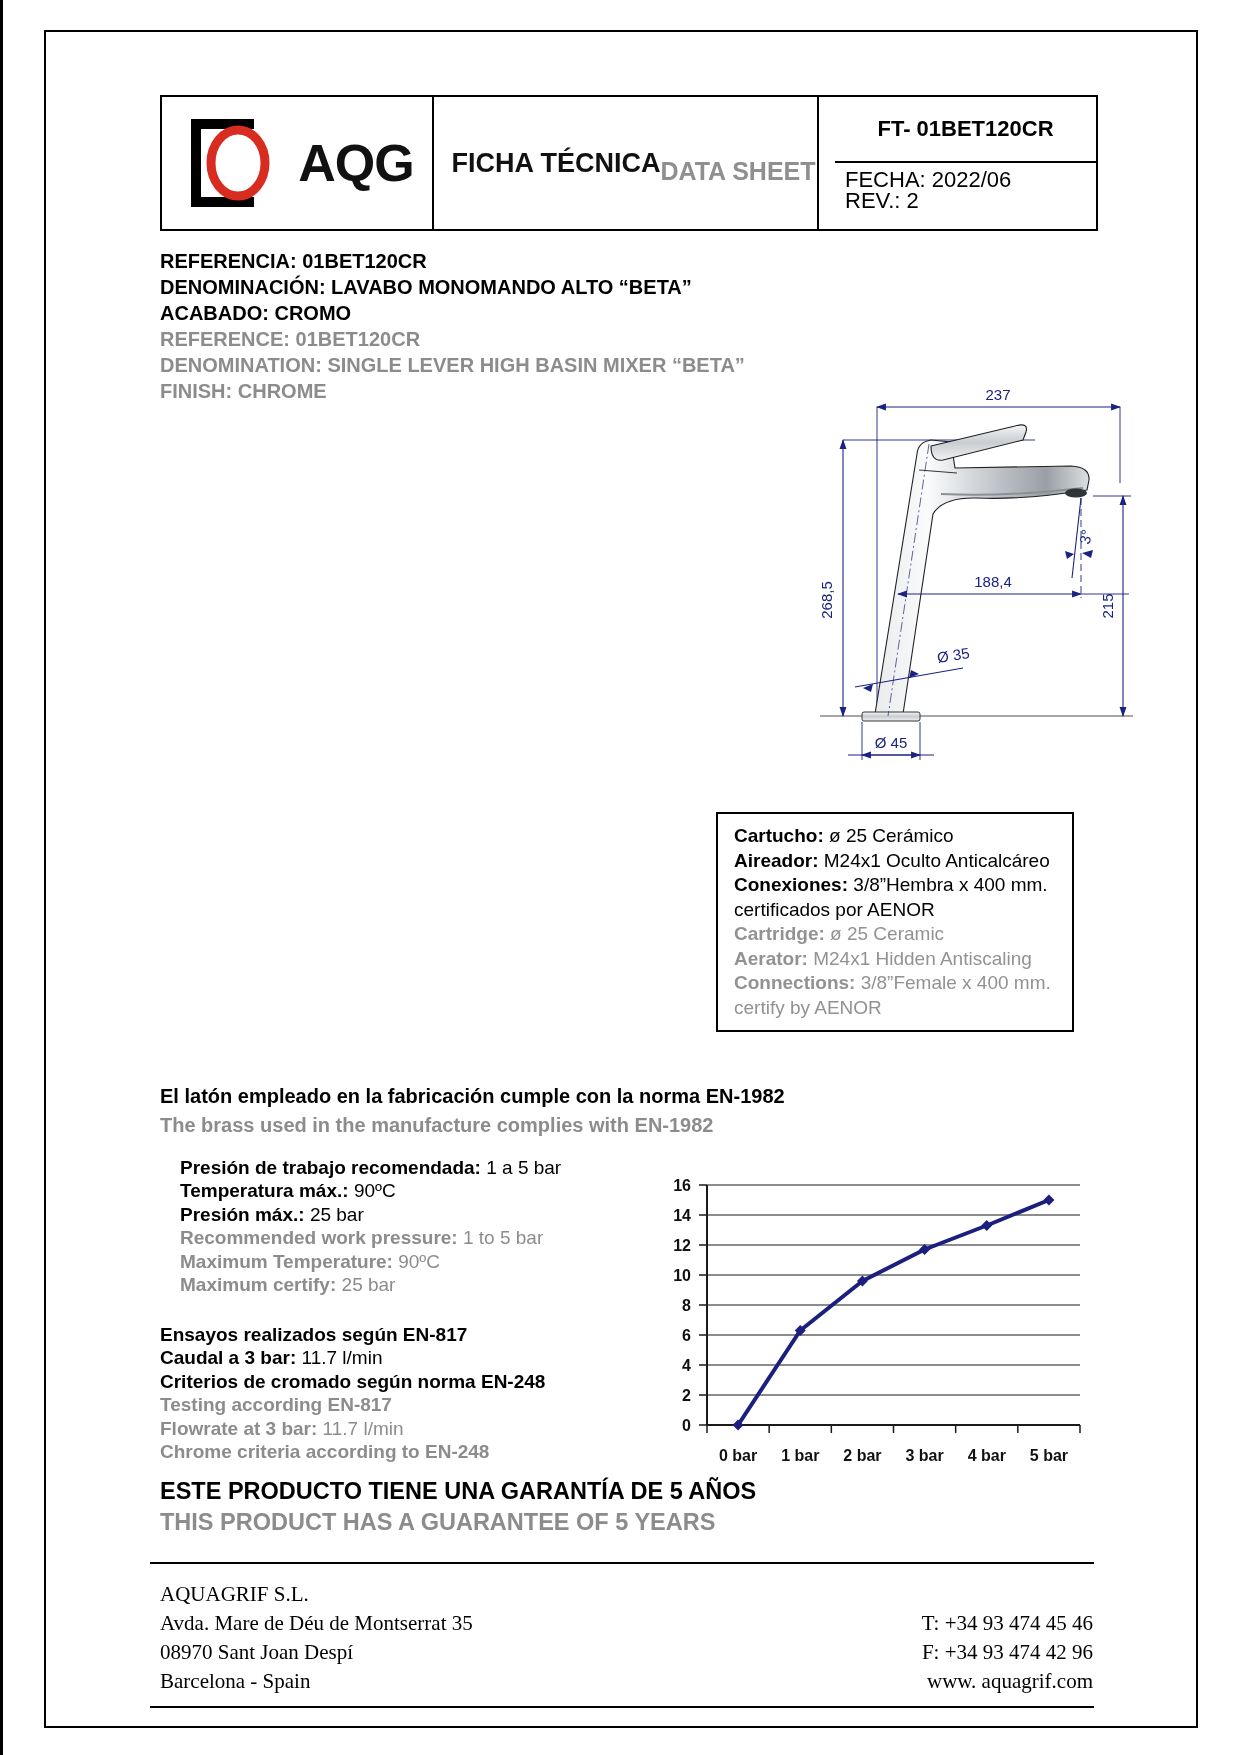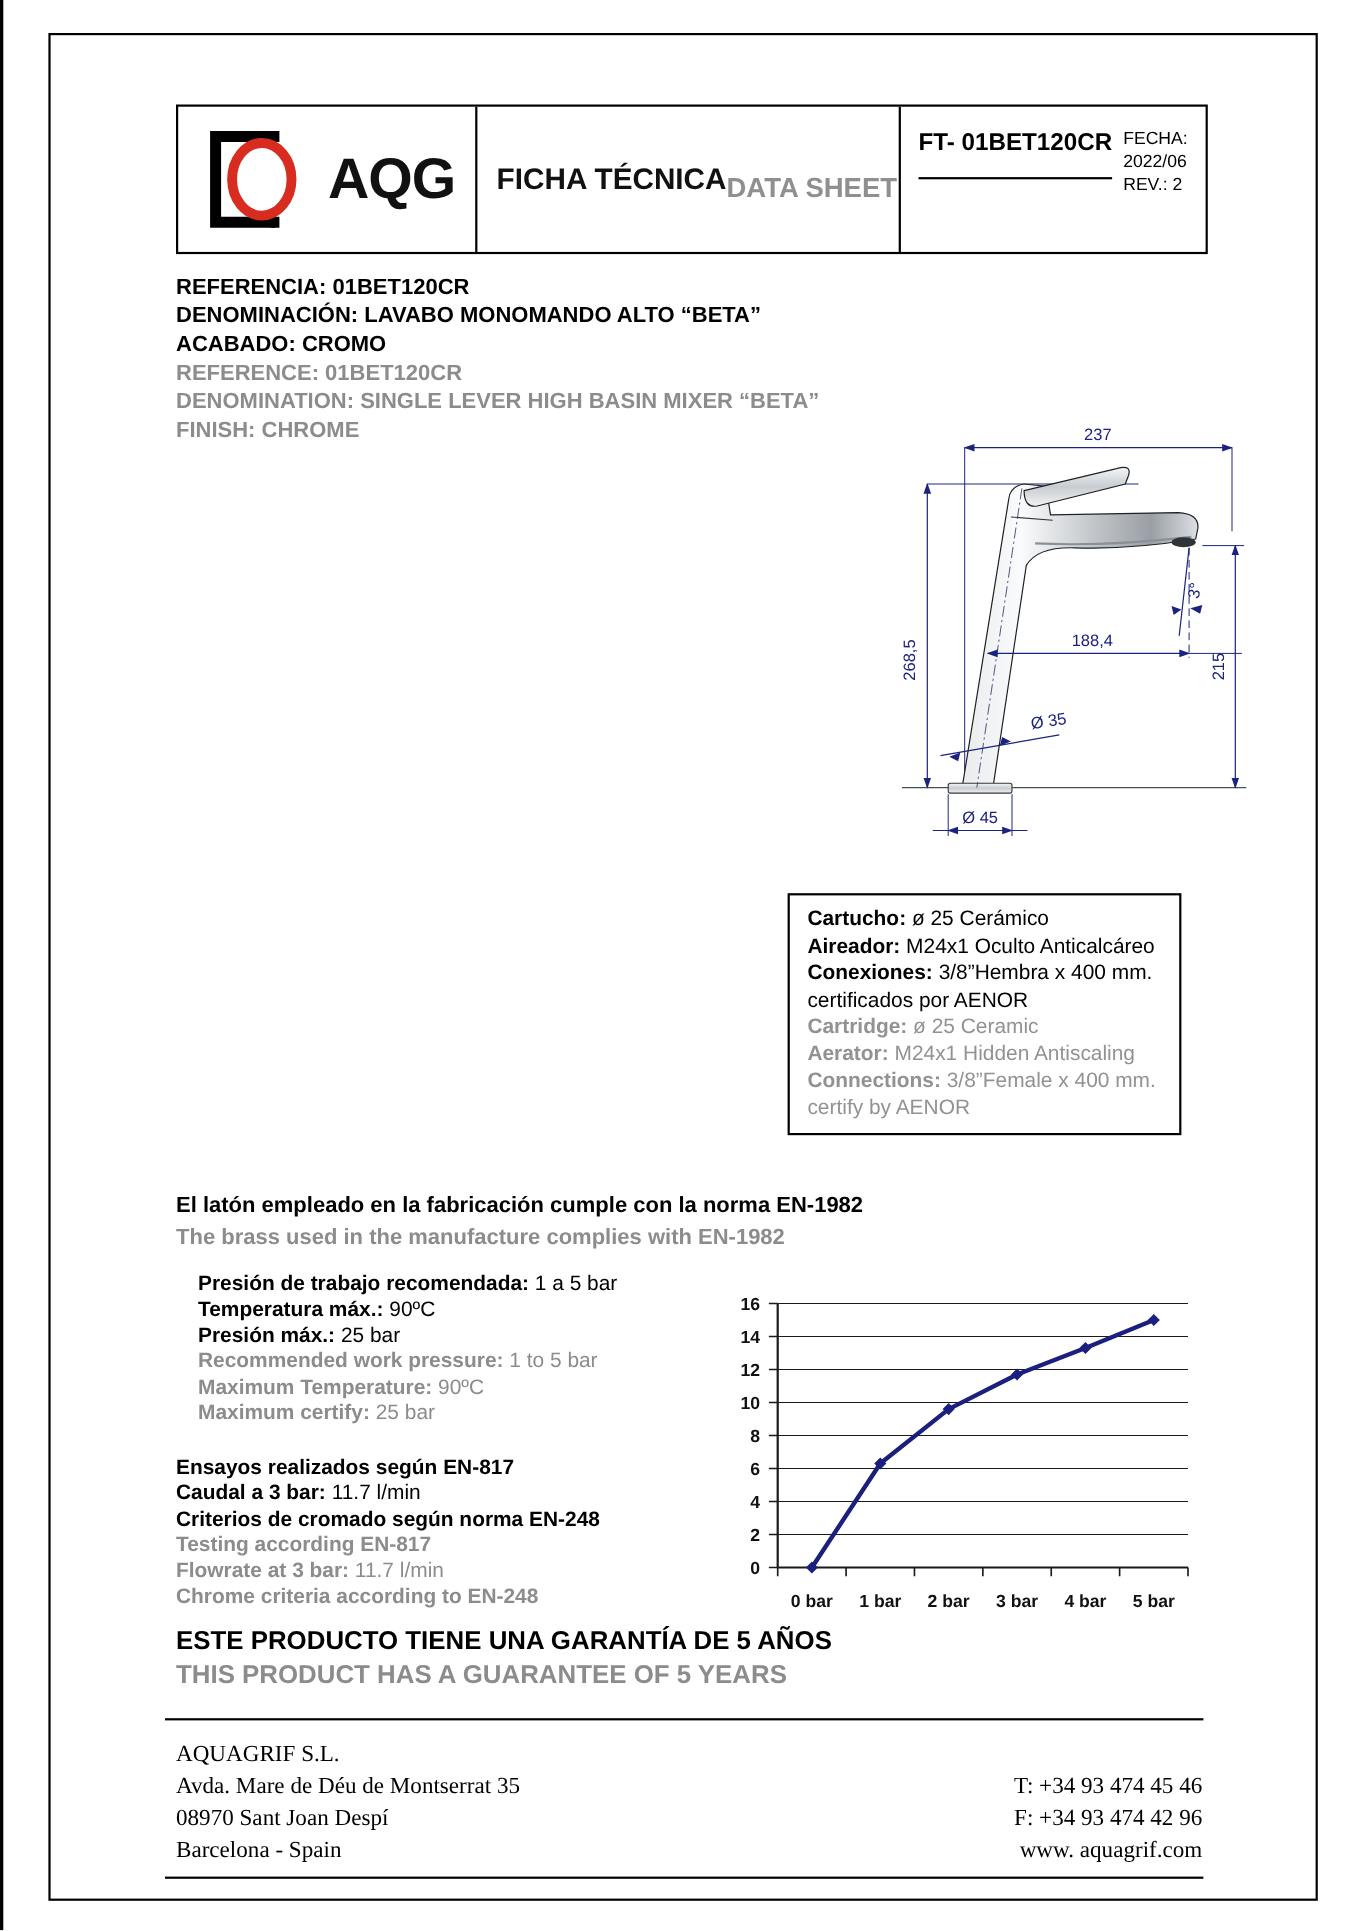--- a/index.html
+++ b/index.html
@@ -8,24 +8,24 @@
   .edge-strip{position:absolute;left:0;top:0;width:3px;height:1755px;background:#000;}
   .frame{position:absolute;left:44px;top:30px;width:1150px;height:1694px;border:2px solid #000;}
 
   
   .hdr{position:absolute;left:160px;top:95px;width:934px;height:132px;border:2px solid #000;display:flex;gap:16px;}
   .hdr-logo{width:270px;border-right:2px solid #000;display:flex;align-items:center;justify-content:center;gap:6px;}
   .logo-text{font-size:52px;font-weight:bold;letter-spacing:-1px;color:#111;}
   .hdr-title{flex:1;border-right:2px solid #000;display:flex;flex-direction:row;align-items:center;justify-content:center;}
   .title-es{font-size:27px;font-weight:bold;color:#111;}
   .title-en{font-size:25px;font-weight:bold;color:#8f8f8f;margin-top:16px;}
-  .hdr-ref{width:261px;display:flex;flex-direction:row;}
+  .hdr-ref{width:261px;display:flex;flex-direction:column;}
   .ref-code{height:64px;border-bottom:2px solid #000;display:flex;align-items:center;justify-content:center;
             font-size:22px;font-weight:bold;}
-  .ref-meta{flex:1;padding:19px 0 0 10px;font-size:16px;line-height:21px;}
+  .ref-meta{flex:1;padding:6px 0 0 10px;font-size:22px;line-height:21px;}
 
   
   .product{position:absolute;left:160px;top:248px;font-size:20px;font-weight:bold;line-height:26px;}
   .product .en{color:#8c8c8c;}
 
   
   .specbox{position:absolute;left:716px;top:812px;width:322px;border:2px solid #000;
            padding:10px 16px;font-size:19px;line-height:24.5px;}
   .specbox .en{color:#929292;}
   .lbl{font-weight:bold;}

